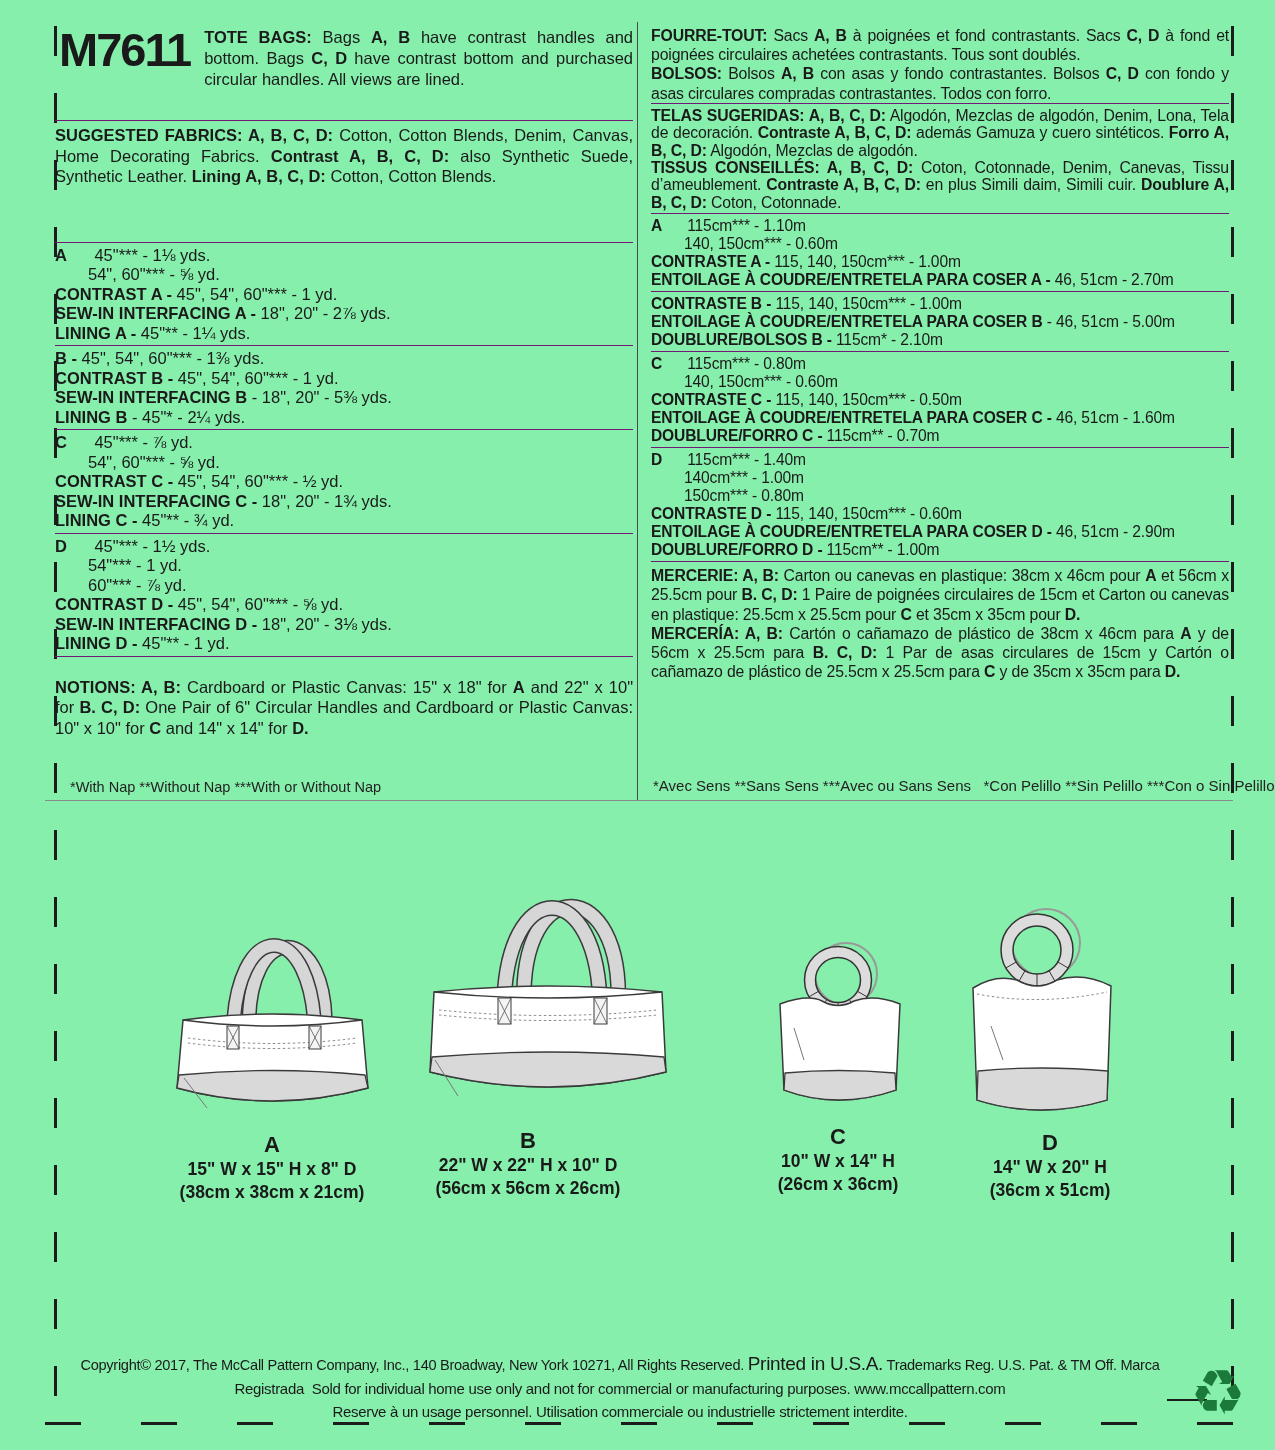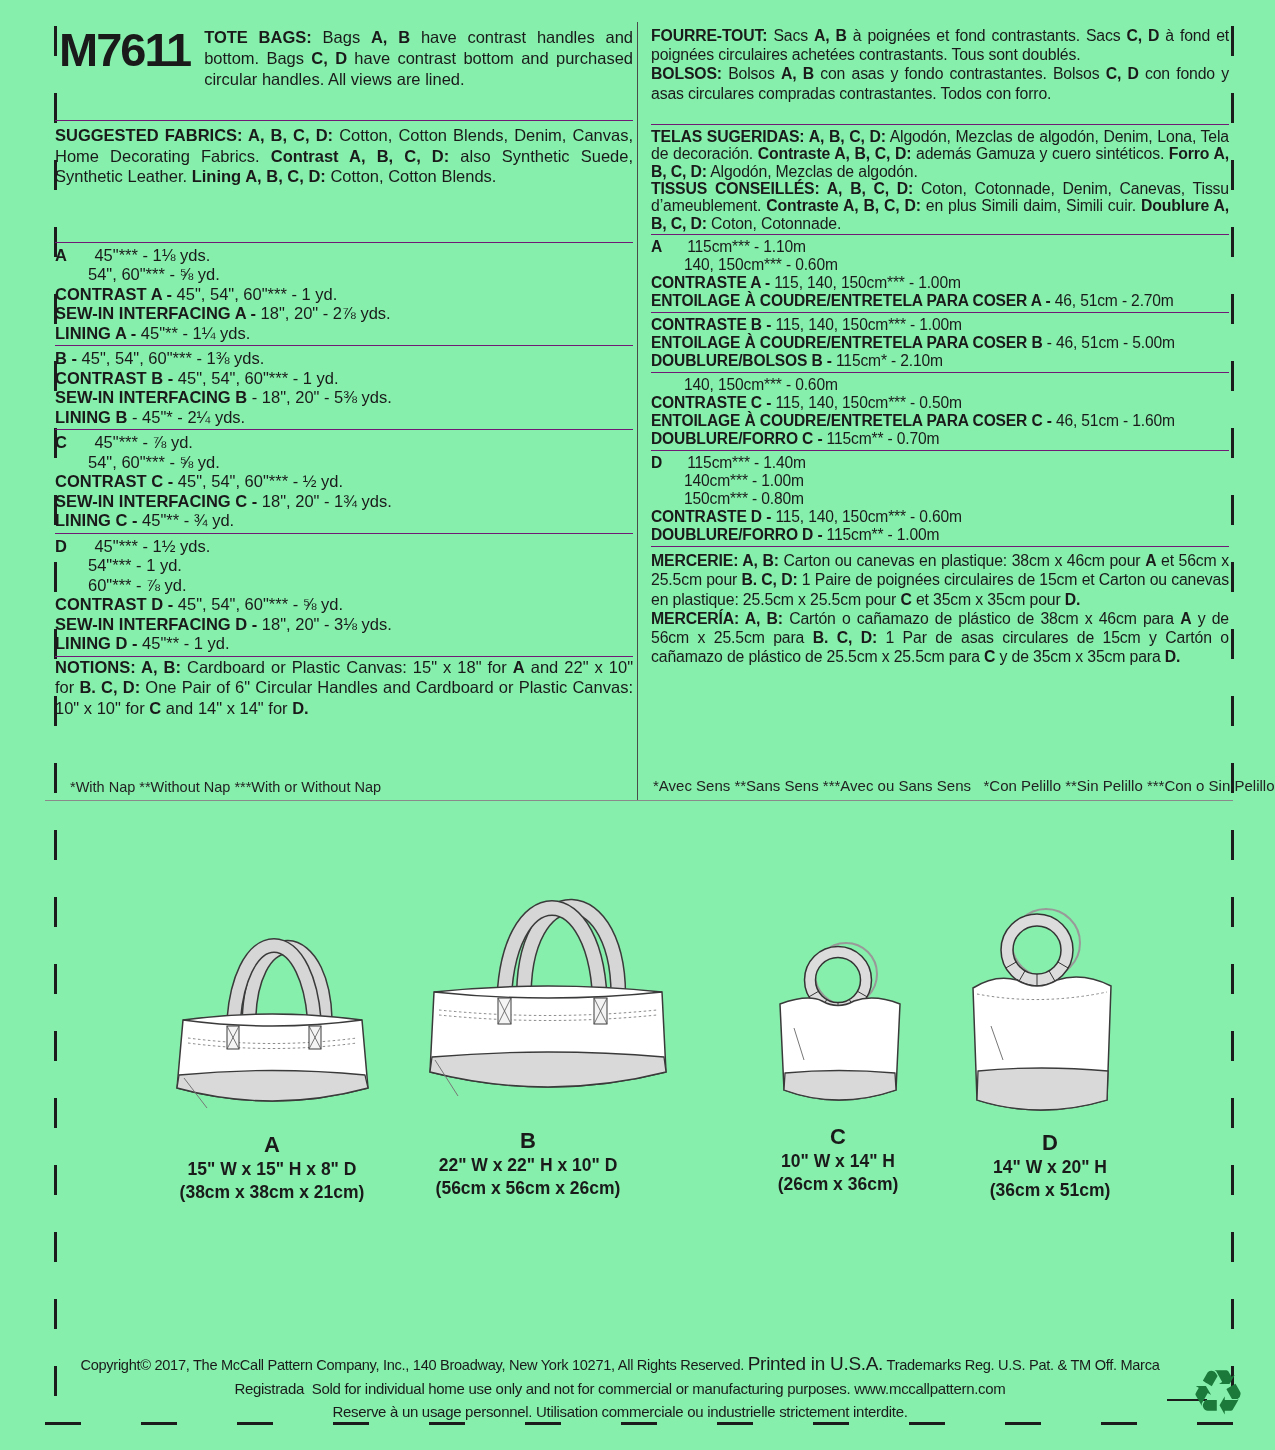--- a/index.html
+++ b/index.html
@@ -17,23 +17,23 @@
 
   .hdr{display:flex;align-items:flex-start;height:100px;padding-top:6px;box-sizing:border-box;}
   .pattern-no{font-size:47px;font-weight:bold;letter-spacing:-2px;line-height:0.95;padding:2px 14px 0 4px;white-space:nowrap;}
   .hdr-desc{font-size:16.5px;line-height:21px;text-align:justify;flex:1;padding-top:1px;}
 
   .sec{border-top:1px solid #701a75;}
   .col-left .para{font-size:16.5px;line-height:20.5px;text-align:justify;}
   .fabrics-en{padding:4px 0 55px;}
   .col-left .ysec{padding:3px 0 2px;}
   .col-left .yl{font-size:16.5px;line-height:19.5px;white-space:nowrap;}
-  .col-left .notions{padding:0 0 0;}
-
-  .col-right .intro{padding-top:6px;margin-bottom:21px;}
+  .col-left .notions{padding:20px 0 0;}
+
+  .col-right .intro{padding-top:6px;}
   .col-right .para{font-size:15.8px;line-height:19.2px;text-align:justify;letter-spacing:-0.15px;}
   .col-right .fab{padding:3px 0 2px;}
   .col-right .fab .para{line-height:17.4px;}
   .col-right .ysec{padding:3px 0 2px;}
   .col-right .yl{font-size:15.6px;line-height:18px;white-space:nowrap;letter-spacing:-0.15px;}
   .col-right .haber{padding:4px 0 0;}
 
   .bseg{font-weight:bold;}
   .bigseg{font-size:19px;}
   .ind{padding-left:33px;}
@@ -149,31 +149,33 @@
       <div class="yl"><span class="bseg">ENTOILAGE À COUDRE/ENTRETELA PARA COSER A - </span><span>46, 51cm - 2.70m</span></div>
     </div>
 
     <div class="sec ysec">
       <div class="yl"><span class="bseg">CONTRASTE B - </span><span>115, 140, 150cm*** - 1.00m</span></div>
       <div class="yl"><span class="bseg">ENTOILAGE À COUDRE/ENTRETELA PARA COSER B</span><span> - 46, 51cm - 5.00m</span></div>
       <div class="yl"><span class="bseg">DOUBLURE/BOLSOS B - </span><span>115cm* - 2.10m</span></div>
     </div>
 
     <div class="sec ysec">
+      <div class="yl"><span class="bseg">C</span><span>&nbsp;&nbsp;&nbsp;&nbsp;&nbsp;&nbsp;115cm*** - 0.80m</span></div>
       <div class="yl ind"><span>140, 150cm*** - 0.60m</span></div>
       <div class="yl"><span class="bseg">CONTRASTE C - </span><span>115, 140, 150cm*** - 0.50m</span></div>
       <div class="yl"><span class="bseg">ENTOILAGE À COUDRE/ENTRETELA PARA COSER C - </span><span>46, 51cm - 1.60m</span></div>
       <div class="yl"><span class="bseg">DOUBLURE/FORRO C - </span><span>115cm** - 0.70m</span></div>
     </div>
 
     <div class="sec ysec">
       <div class="yl"><span class="bseg">D</span><span>&nbsp;&nbsp;&nbsp;&nbsp;&nbsp;&nbsp;115cm*** - 1.40m</span></div>
       <div class="yl ind"><span>140cm*** - 1.00m</span></div>
       <div class="yl ind"><span>150cm*** - 0.80m</span></div>
       <div class="yl"><span class="bseg">CONTRASTE D - </span><span>115, 140, 150cm*** - 0.60m</span></div>
+      <div class="yl"><span class="bseg">ENTOILAGE À COUDRE/ENTRETELA PARA COSER D - </span><span>46, 51cm - 2.90m</span></div>
       <div class="yl"><span class="bseg">DOUBLURE/FORRO D - </span><span>115cm** - 1.00m</span></div>
     </div>
 
     <div class="sec haber">
       <div class="para"><span class="bseg">MERCERIE: A, B:</span><span> Carton ou canevas en plastique: 38cm x 46cm pour </span><span class="bseg">A</span><span> et 56cm x 25.5cm pour </span><span class="bseg">B. C, D:</span><span> 1 Paire de poignées circulaires de 15cm et Carton ou canevas en plastique: 25.5cm x 25.5cm pour </span><span class="bseg">C</span><span> et 35cm x 35cm pour </span><span class="bseg">D.</span></div>
       <div class="para"><span class="bseg">MERCERÍA: A, B:</span><span> Cartón o cañamazo de plástico de 38cm x 46cm para </span><span class="bseg">A</span><span> y de 56cm x 25.5cm para </span><span class="bseg">B. C, D:</span><span> 1 Par de asas circulares de 15cm y Cartón o cañamazo de plástico de 25.5cm x 25.5cm para </span><span class="bseg">C</span><span> y de 35cm x 35cm para </span><span class="bseg">D.</span></div>
     </div>
   </div>
 
   <div class="footnote footnote-en">*With Nap **Without Nap ***With or Without Nap</div>

